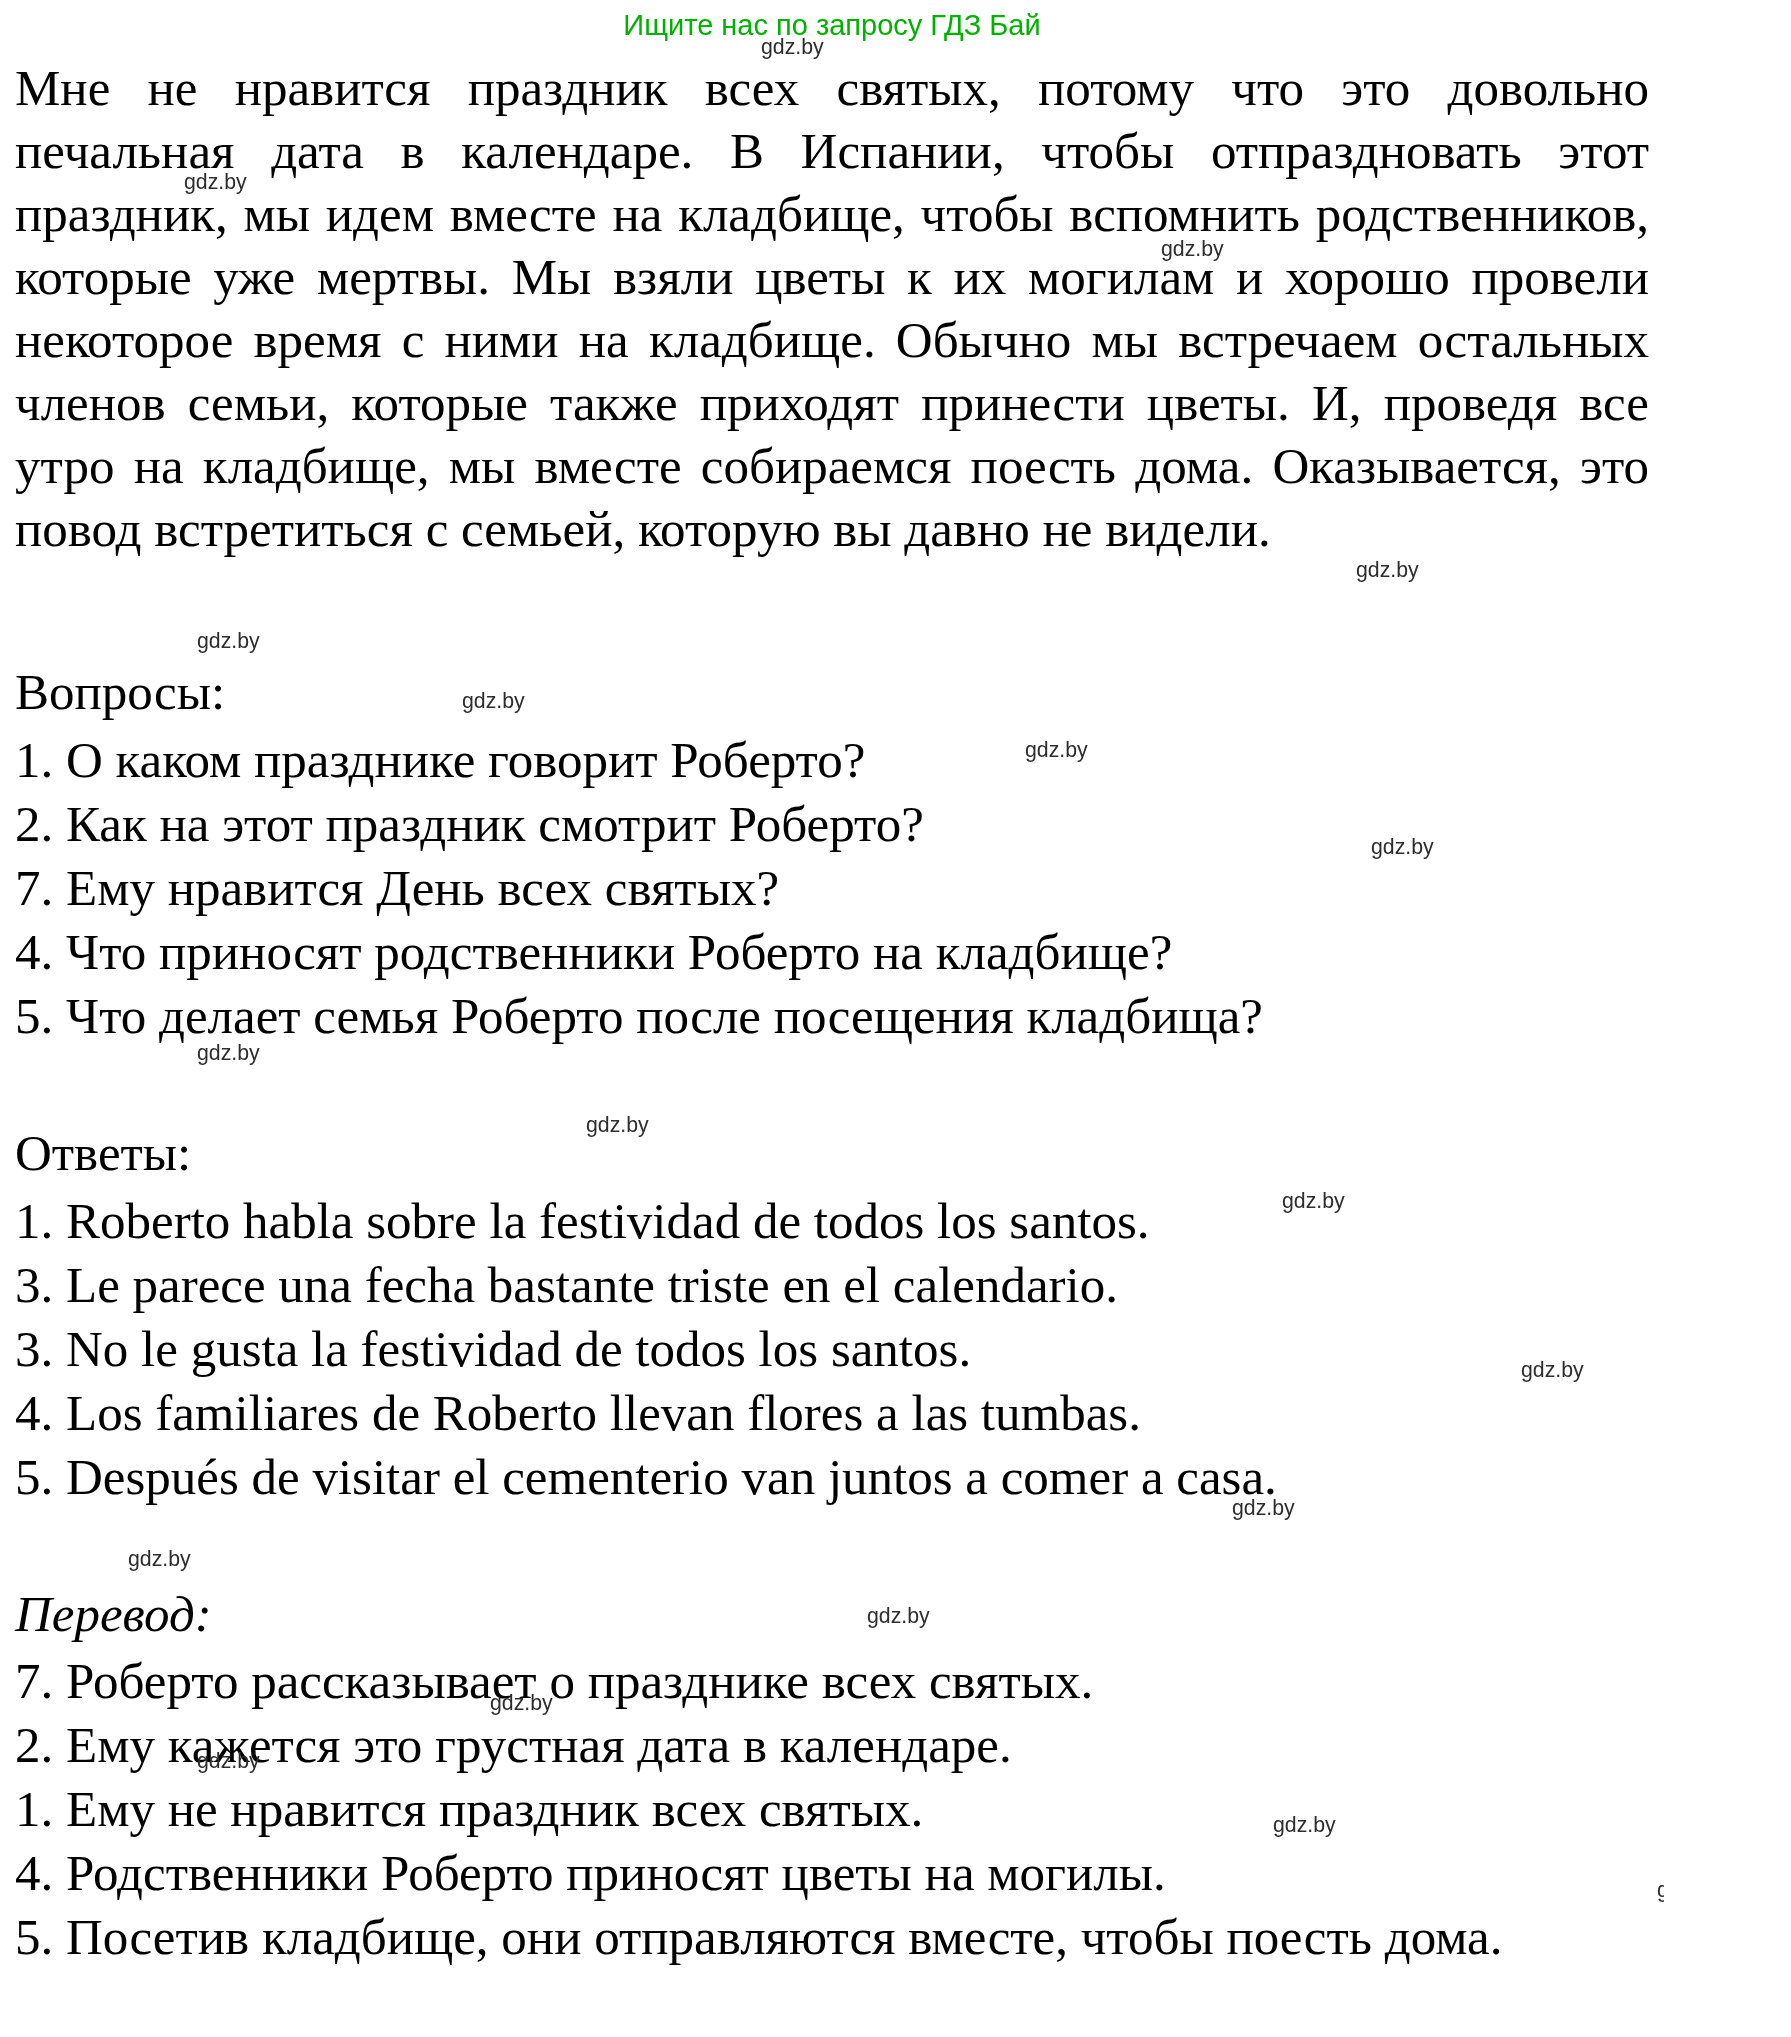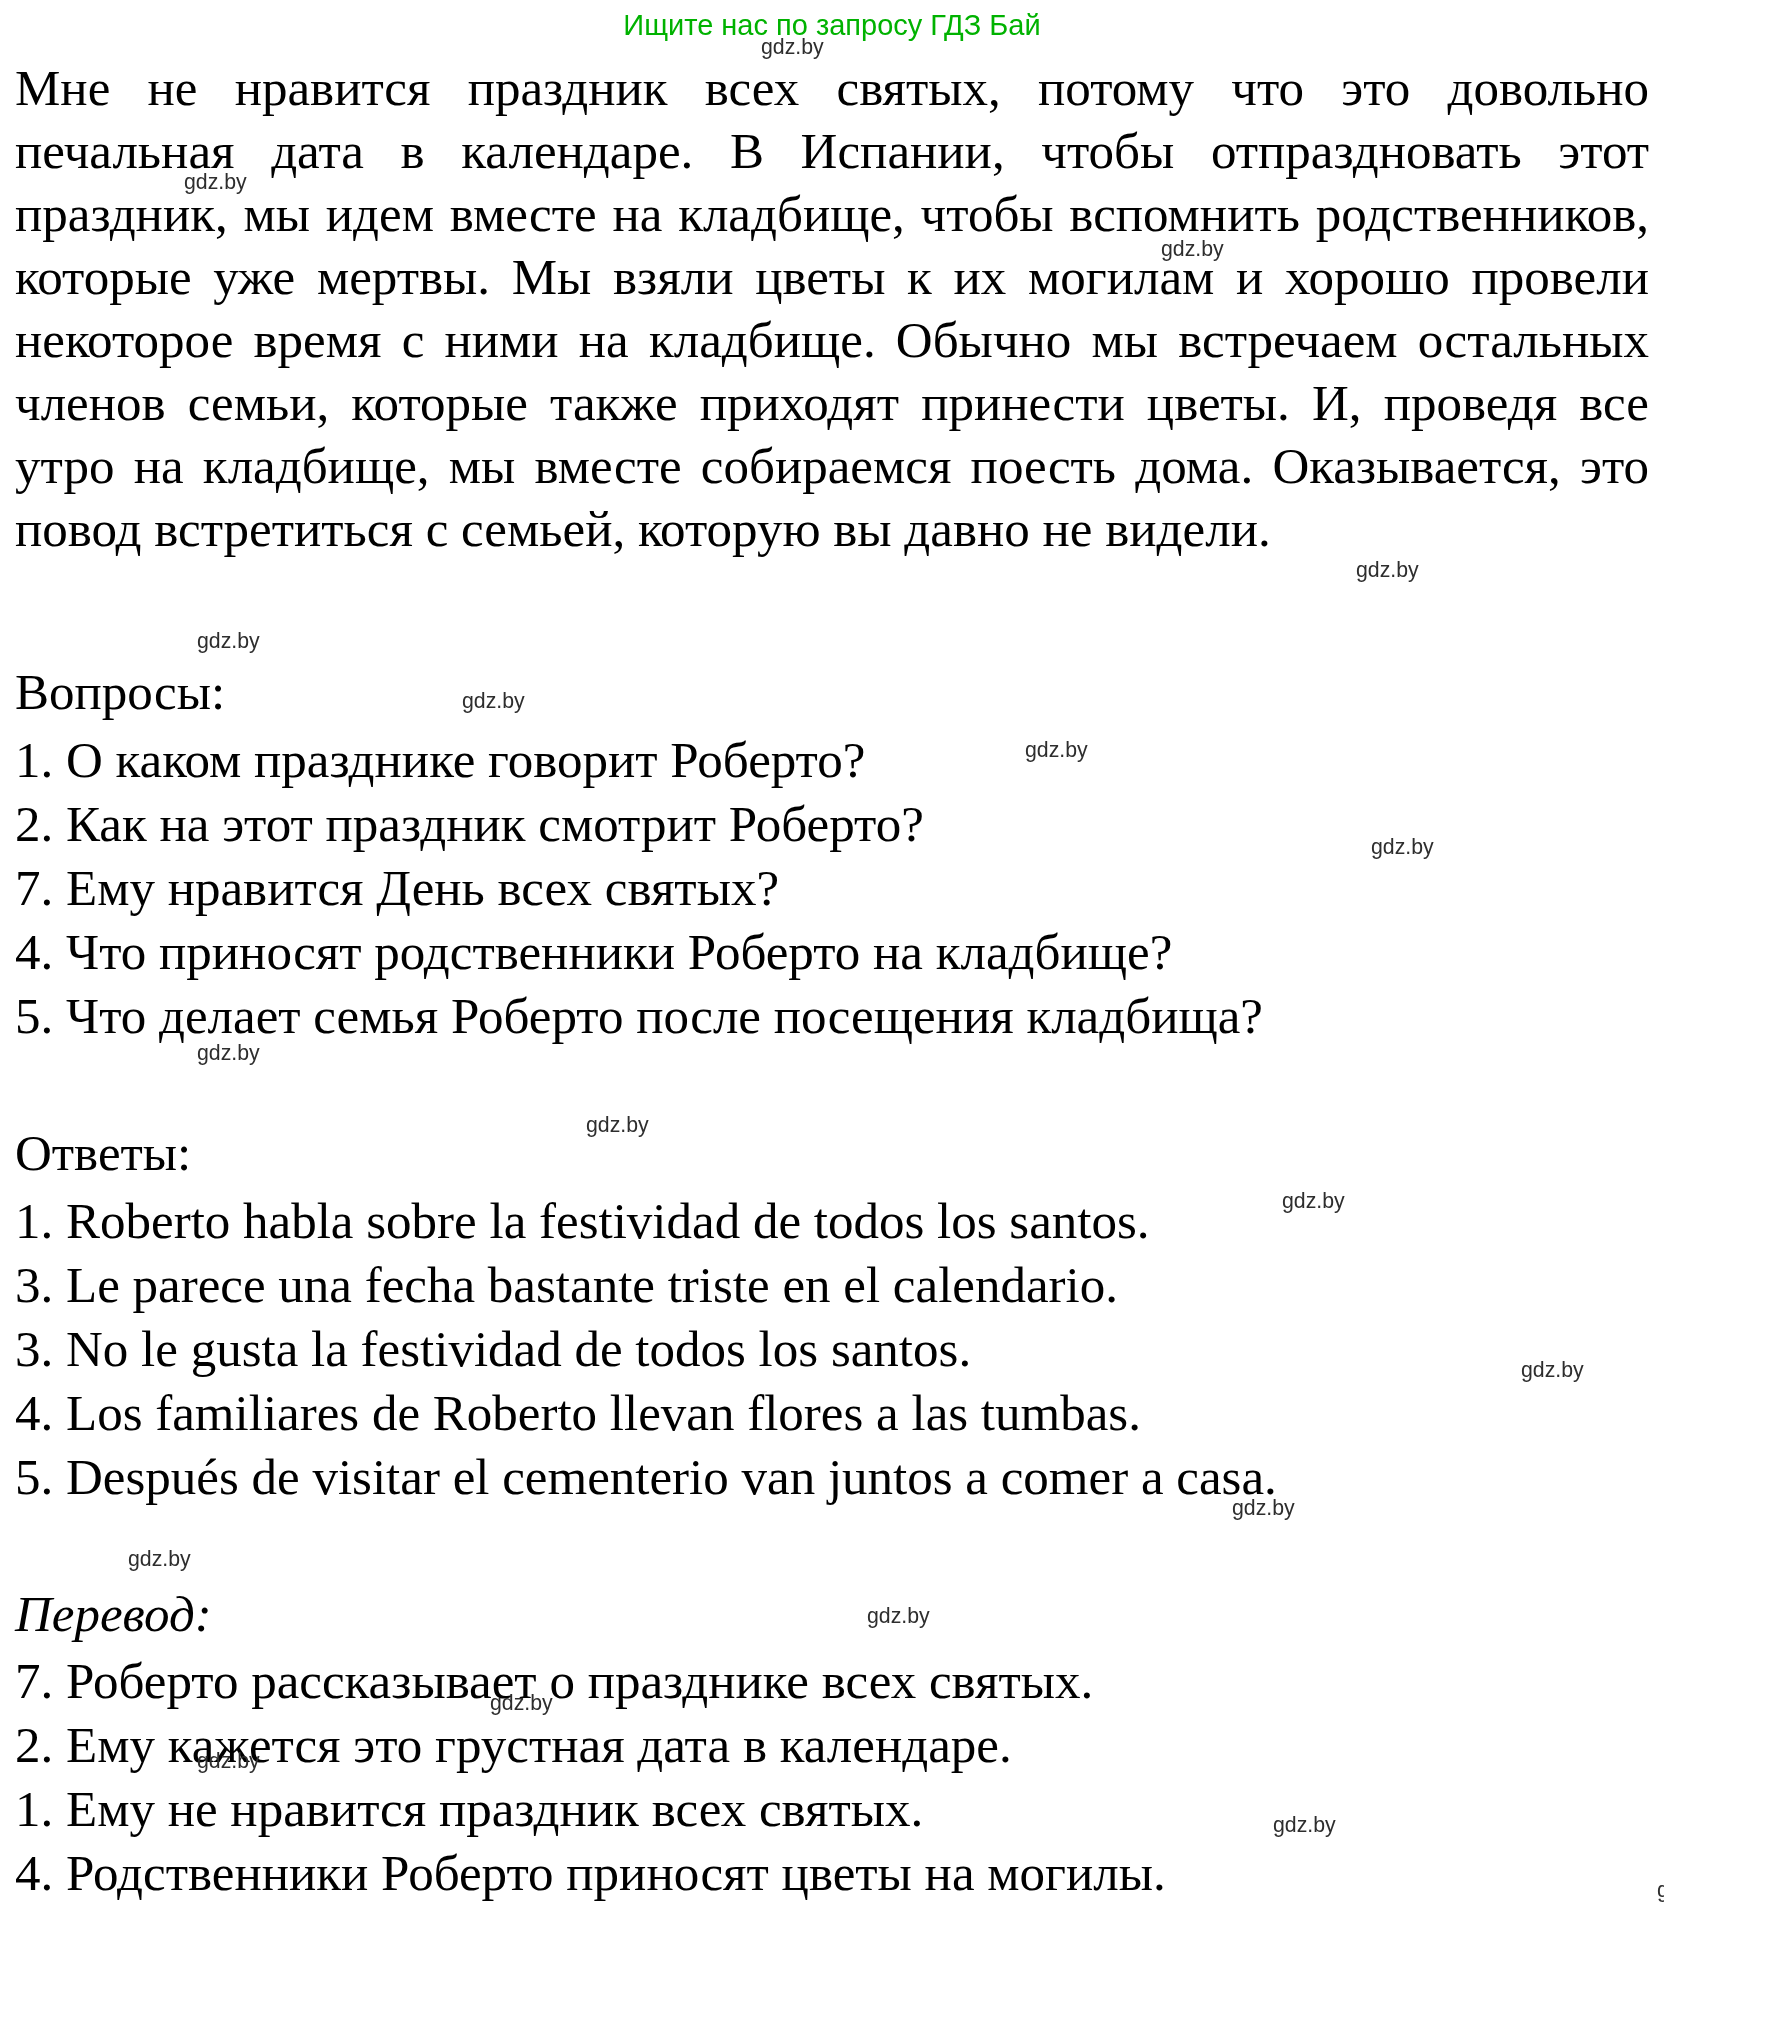--- a/index.html
+++ b/index.html
@@ -85,20 +85,21 @@
     <div class="line">4. Los familiares de Roberto llevan flores a las tumbas.</div>
     <div class="line">5. Después de visitar el cementerio van juntos a comer a casa.</div>
   </div>
 
   <div class="heading translate">Перевод:</div>
   <div class="list">
     <div class="line">7. Роберто рассказывает о празднике всех святых.</div>
     <div class="line">2. Ему кажется это грустная дата в календаре.</div>
     <div class="line">1. Ему не нравится праздник всех святых.</div>
     <div class="line">4. Родственники Роберто приносят цветы на могилы.</div>
+    <div class="line">5. Посетив кладбище, они отправляются вместе, чтобы поесть дома.</div>
   </div>
 
 
   <span class="wm" style="left:761px;  top:37px;">gdz.by</span>
   <span class="wm" style="left:1690px; top:104px;">gdz.by</span>
   <span class="wm" style="left:184px;  top:172px;">gdz.by</span>
   <span class="wm" style="left:1161px; top:239px;">gdz.by</span>
   <span class="wm" style="left:1356px; top:560px;">gdz.by</span>
   <span class="wm" style="left:197px;  top:631px;">gdz.by</span>
   <span class="wm" style="left:462px;  top:691px;">gdz.by</span>

